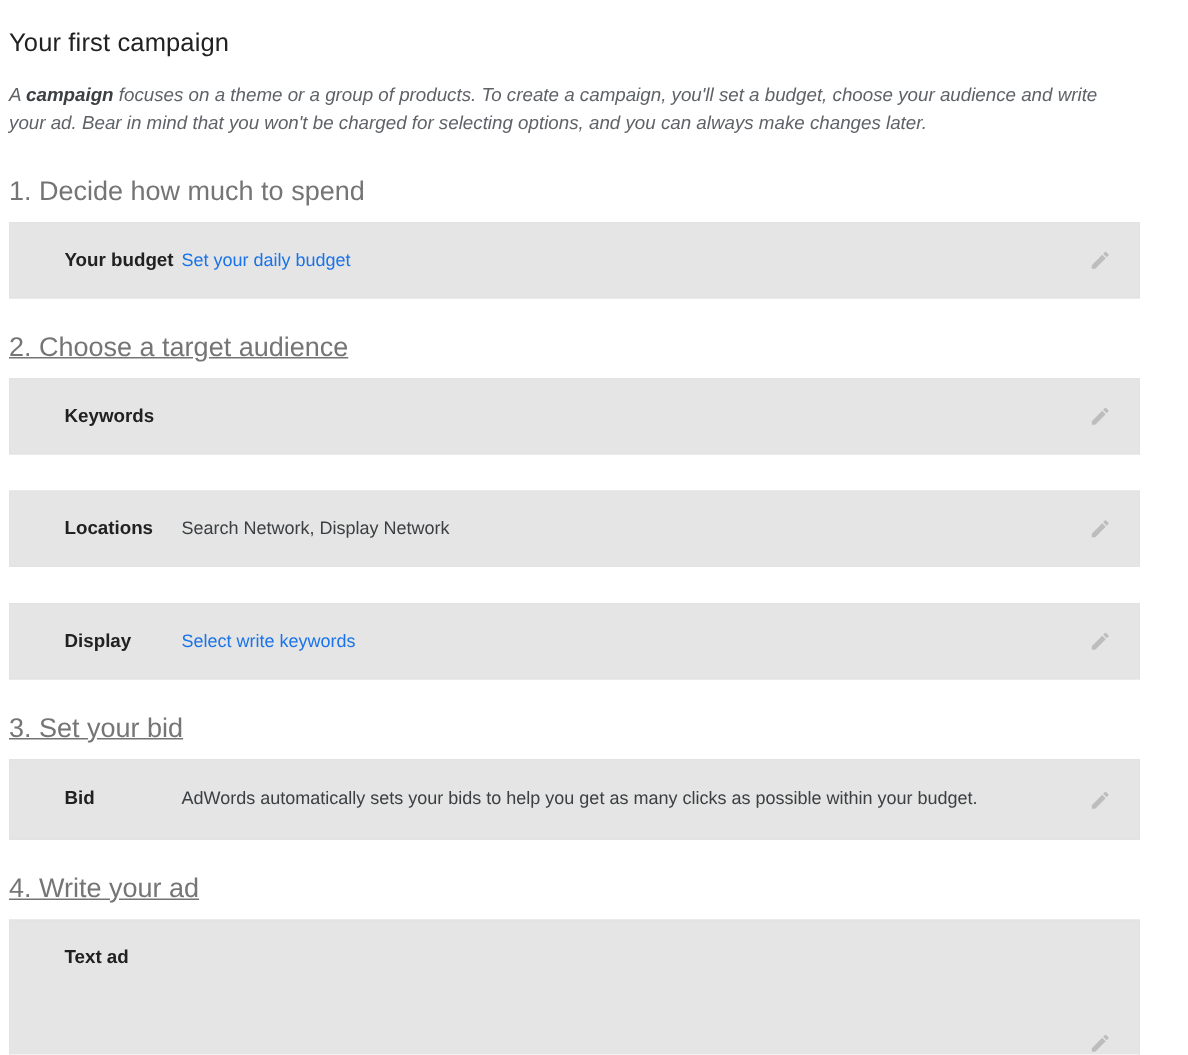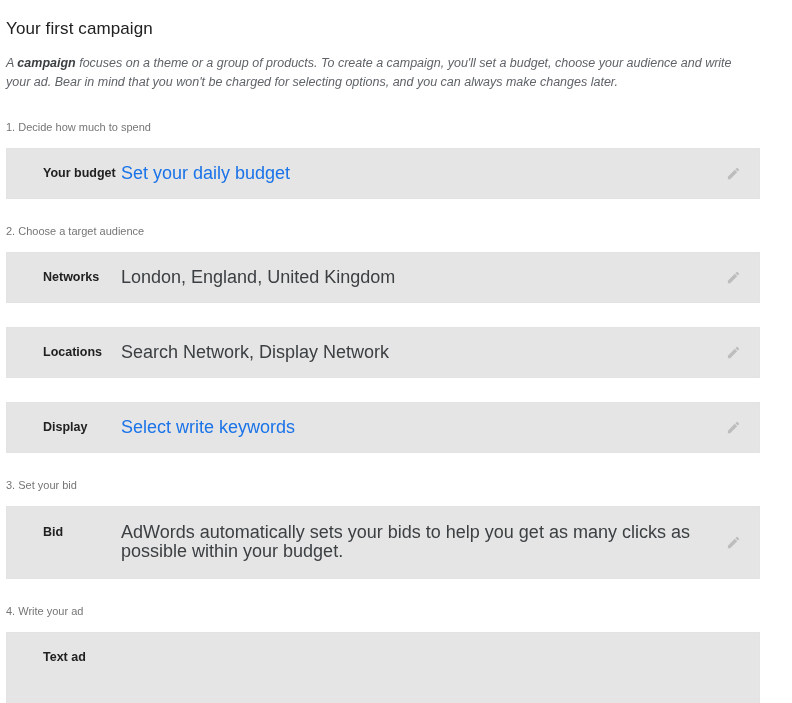--- a/index.html
+++ b/index.html
@@ -38,28 +38,29 @@
     font-style: italic;
   }
   .intro b {
     font-weight: bold;
     color: #3c4043;
   }
   .section {
     margin-bottom: 0;
   }
   .section-heading {
-    font-size: 11px;
+    font-size: 18px;
     font-weight: 400;
     color: #757575;
     margin: 0 0 12px 0;
     line-height: 17px;
   }
   .section + .section .section-heading {
     margin-top: 17px;
+    text-decoration: underline;
   }
   .card {
     border: 1px solid #e3e3e3;
     background: #e5e5e5;
     display: flex;
     align-items: flex-start;
     padding: 15px 0 15px 0;
     margin-bottom: 24px;
     min-height: 50px;
     width: 754px;
@@ -72,21 +73,21 @@
   .card-label {
     flex: 0 0 114px;
     padding-left: 36px;
     font-size: 12.5px;
     font-weight: bold;
     color: #212121;
     line-height: 19px;
   }
   .card-value {
     flex: 1 1 auto;
-    font-size: 18px;
+    font-size: 12px;
     color: #3c4043;
     line-height: 19px;
     padding-right: 62px;
   }
   .card-value.link {
     color: #1a73e8;
     cursor: pointer;
   }
   .edit-btn {
     position: absolute;
@@ -124,22 +125,21 @@
           <button class="edit-btn" title="Edit" aria-label="Edit">
             <svg width="15" height="15" viewBox="0 0 24 24" aria-hidden="true">
               <path fill="#bdbdbd" d="M3 17.25V21h3.75L17.81 9.94l-3.75-3.75L3 17.25zM20.71 7.04a1 1 0 0 0 0-1.41l-2.34-2.34a1 1 0 0 0-1.41 0l-1.83 1.83 3.75 3.75 1.83-1.83z"></path>
             </svg>
           </button>
         </div>
       </div>
       <div class="section">
         <h2 class="section-heading">2. Choose a target audience</h2>
         <div class="card">
-          <div class="card-label">Networks</div>
-          <div class="card-value">London, England, United Kingdom</div>
+          <div class="card-label">Keywords</div>
           <button class="edit-btn" title="Edit" aria-label="Edit">
             <svg width="15" height="15" viewBox="0 0 24 24" aria-hidden="true">
               <path fill="#bdbdbd" d="M3 17.25V21h3.75L17.81 9.94l-3.75-3.75L3 17.25zM20.71 7.04a1 1 0 0 0 0-1.41l-2.34-2.34a1 1 0 0 0-1.41 0l-1.83 1.83 3.75 3.75 1.83-1.83z"></path>
             </svg>
           </button>
         </div>
         <div class="card">
           <div class="card-label">Locations</div>
           <div class="card-value">Search Network, Display Network</div>
           <button class="edit-btn" title="Edit" aria-label="Edit">

